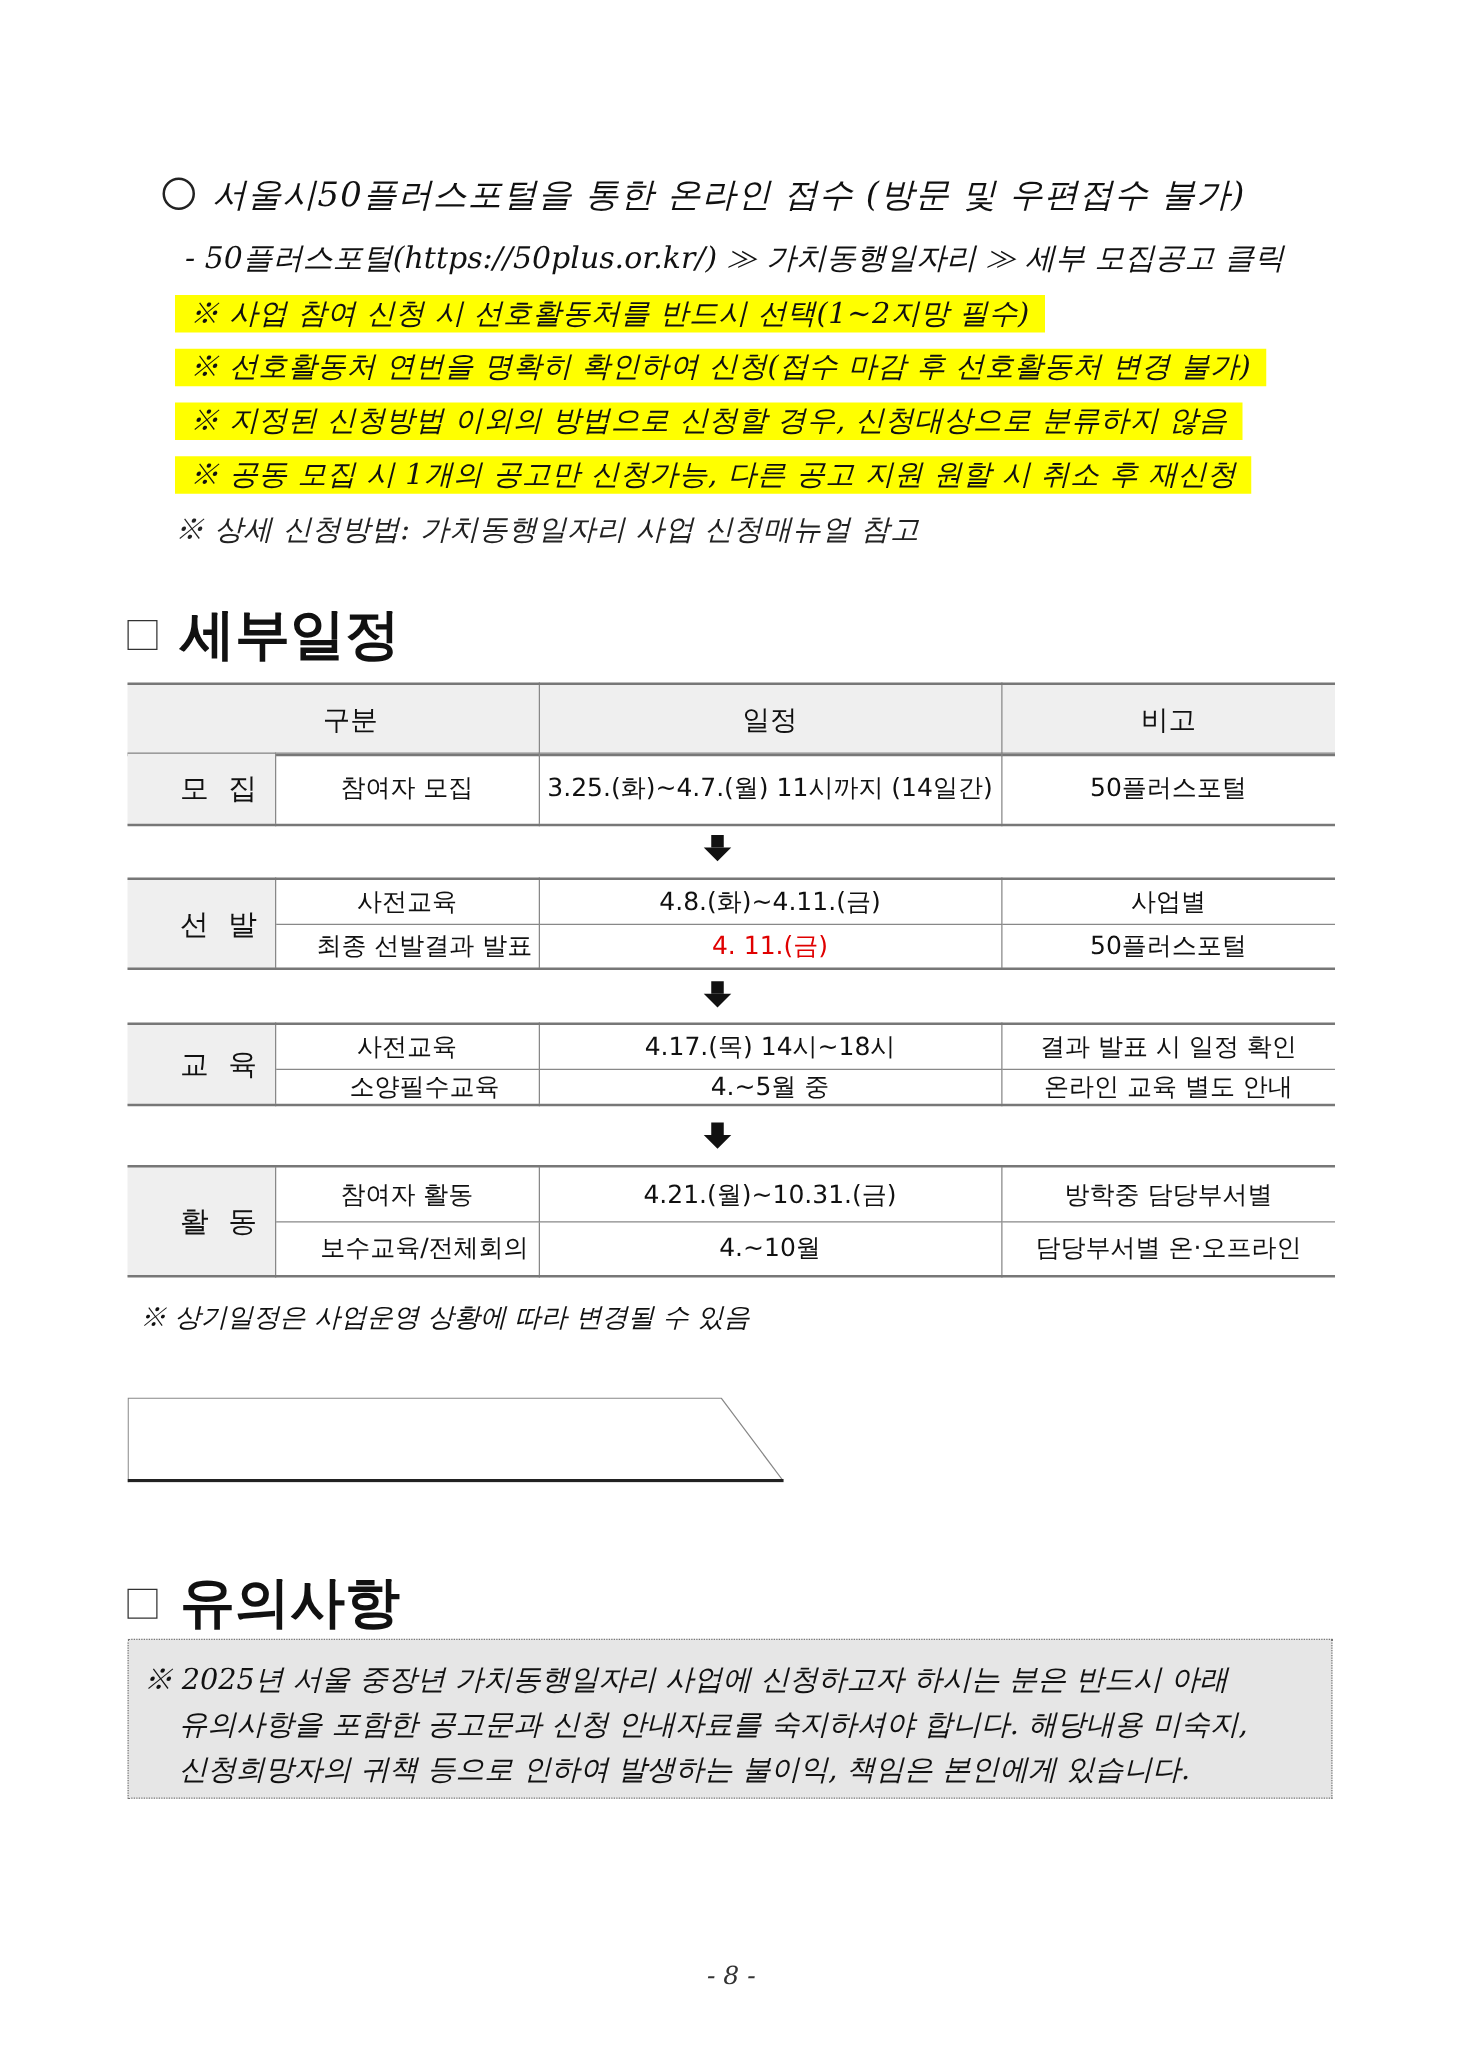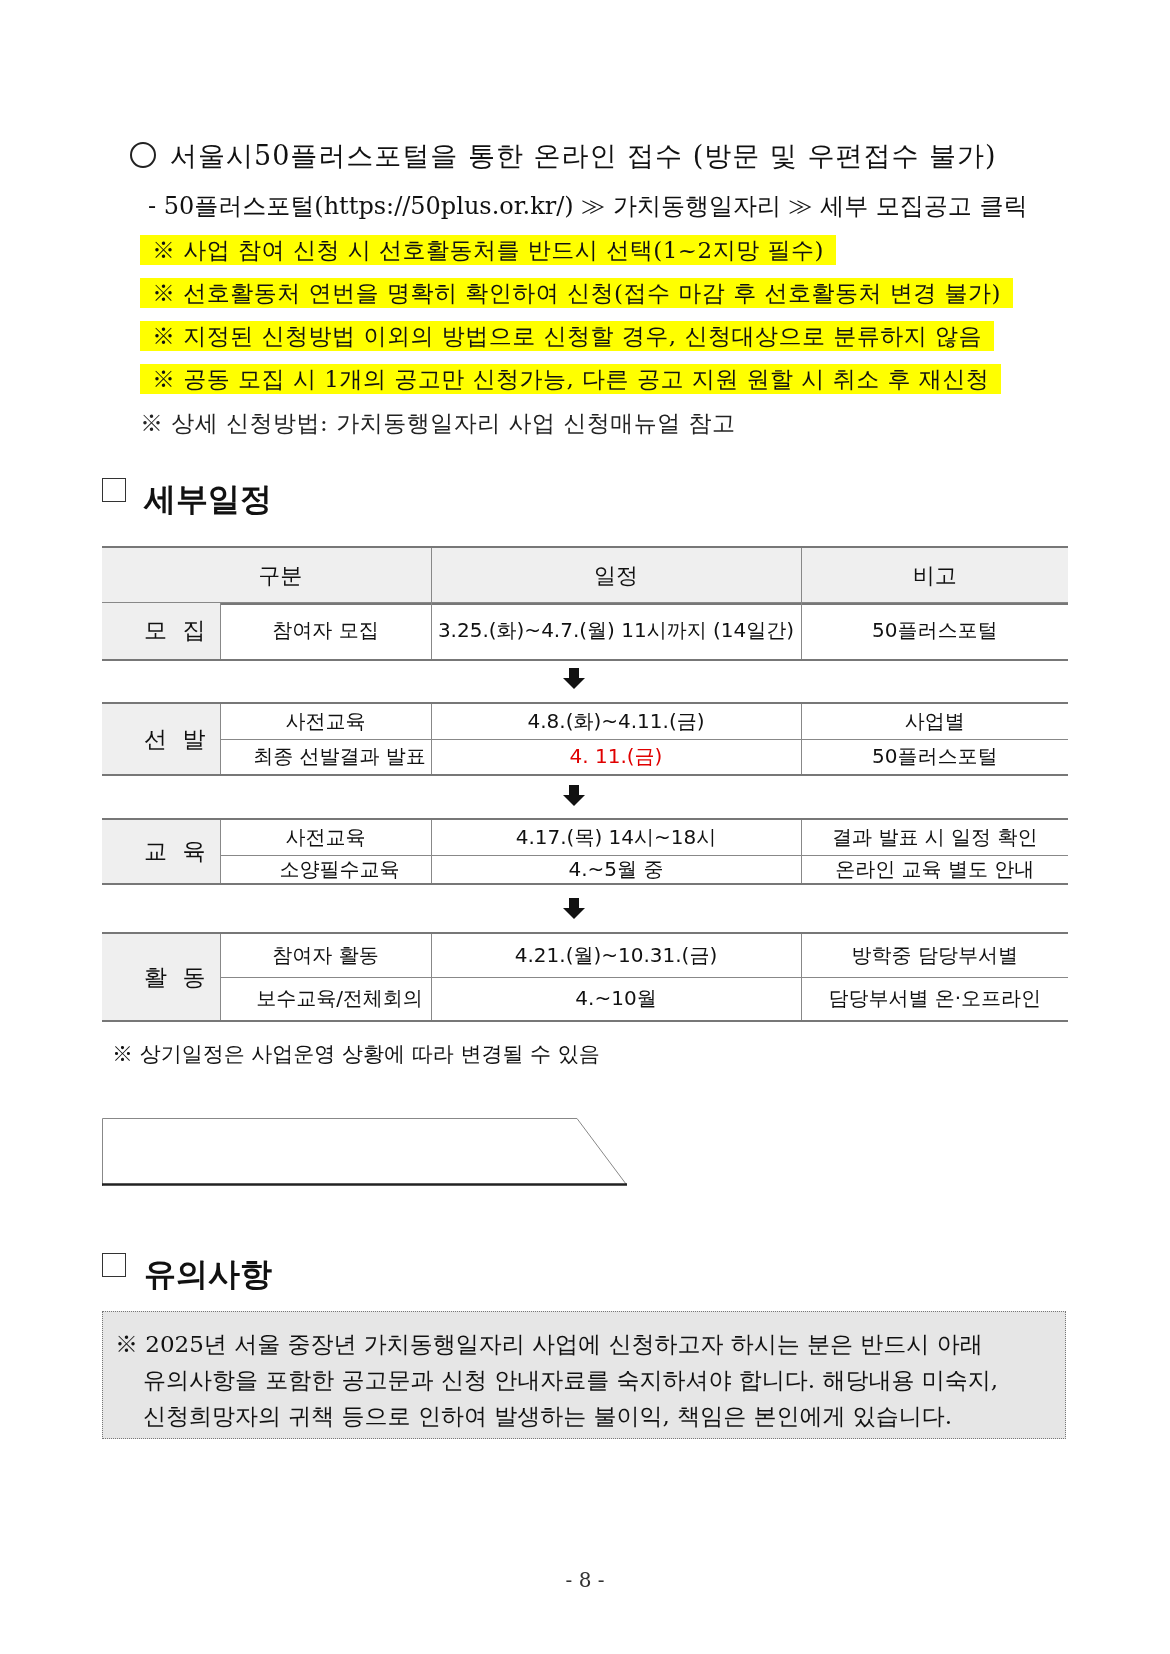--- a/index.html
+++ b/index.html
@@ -1,32 +1,32 @@
 <!DOCTYPE html>
 <html><head>
 <meta charset="utf-8">
 <style>
   html, body { margin:0; padding:0; background:#ffffff; }
   body { width:1170px; height:1654px; position:relative; overflow:hidden; color:#111; }
-  .serif { font-family: "DejaVu Serif", "Liberation Serif", serif; }
+  .serif { font-family: "DejaVu Serif", "Liberation Serif", serif; font-style: italic; }
   .sans { font-family: "DejaVu Sans", "Liberation Sans", sans-serif; }
 
   .line { position:absolute; white-space:nowrap; }
   #main-bullet { left:130px; top:138px; font-size:27px; letter-spacing:1px; }
   #main-bullet .circle { display:inline-block; width:22px; height:22px; border:2px solid #222; border-radius:50%; vertical-align:middle; margin-right:14px; margin-top:-6px; }
   #sub-bullet { left:148px; top:190px; font-size:24px; }
   .note { left:140px; font-size:23px; letter-spacing:0.5px; }
   .hl { background:#ffff00; padding:2px 12px; }
   #note1 { top:235px; }
   #note2 { top:278px; }
   #note3 { top:321px; }
   #note4 { top:364px;text-align:right; }
   #note5 { top:408px; color:#222; }
 
-  .sec-head { position:absolute; left:102px; font-size:32px; font-weight:bold; display:flex; align-items:flex-start; }
+  .sec-head { position:absolute; left:102px; font-size:44px; font-weight:bold; display:flex; align-items:center; }
   .sec-head .box { width:22px; height:22px; border:1.5px solid #333; margin-right:18px; background:#fff; }
   #sched-head { top:478px; }
   #caution-head { top:1253px; }
 
   table.sched { position:absolute; left:102px; width:966px; border-collapse:collapse; font-size:20px; }
   table.sched td, table.sched th { border:1px solid #888; text-align:center; padding:0; font-weight:normal; }
   table.sched { border-top:2px solid #777; border-bottom:2px solid #777; }
   table.sched td:first-child, table.sched th:first-child { border-left:none;padding-left:28px; }
   table.sched td:last-child, table.sched th:last-child { border-right:none;margin-top:36px; }
   .hdr th { background:#efefef; height:55px; font-size:22px; }

